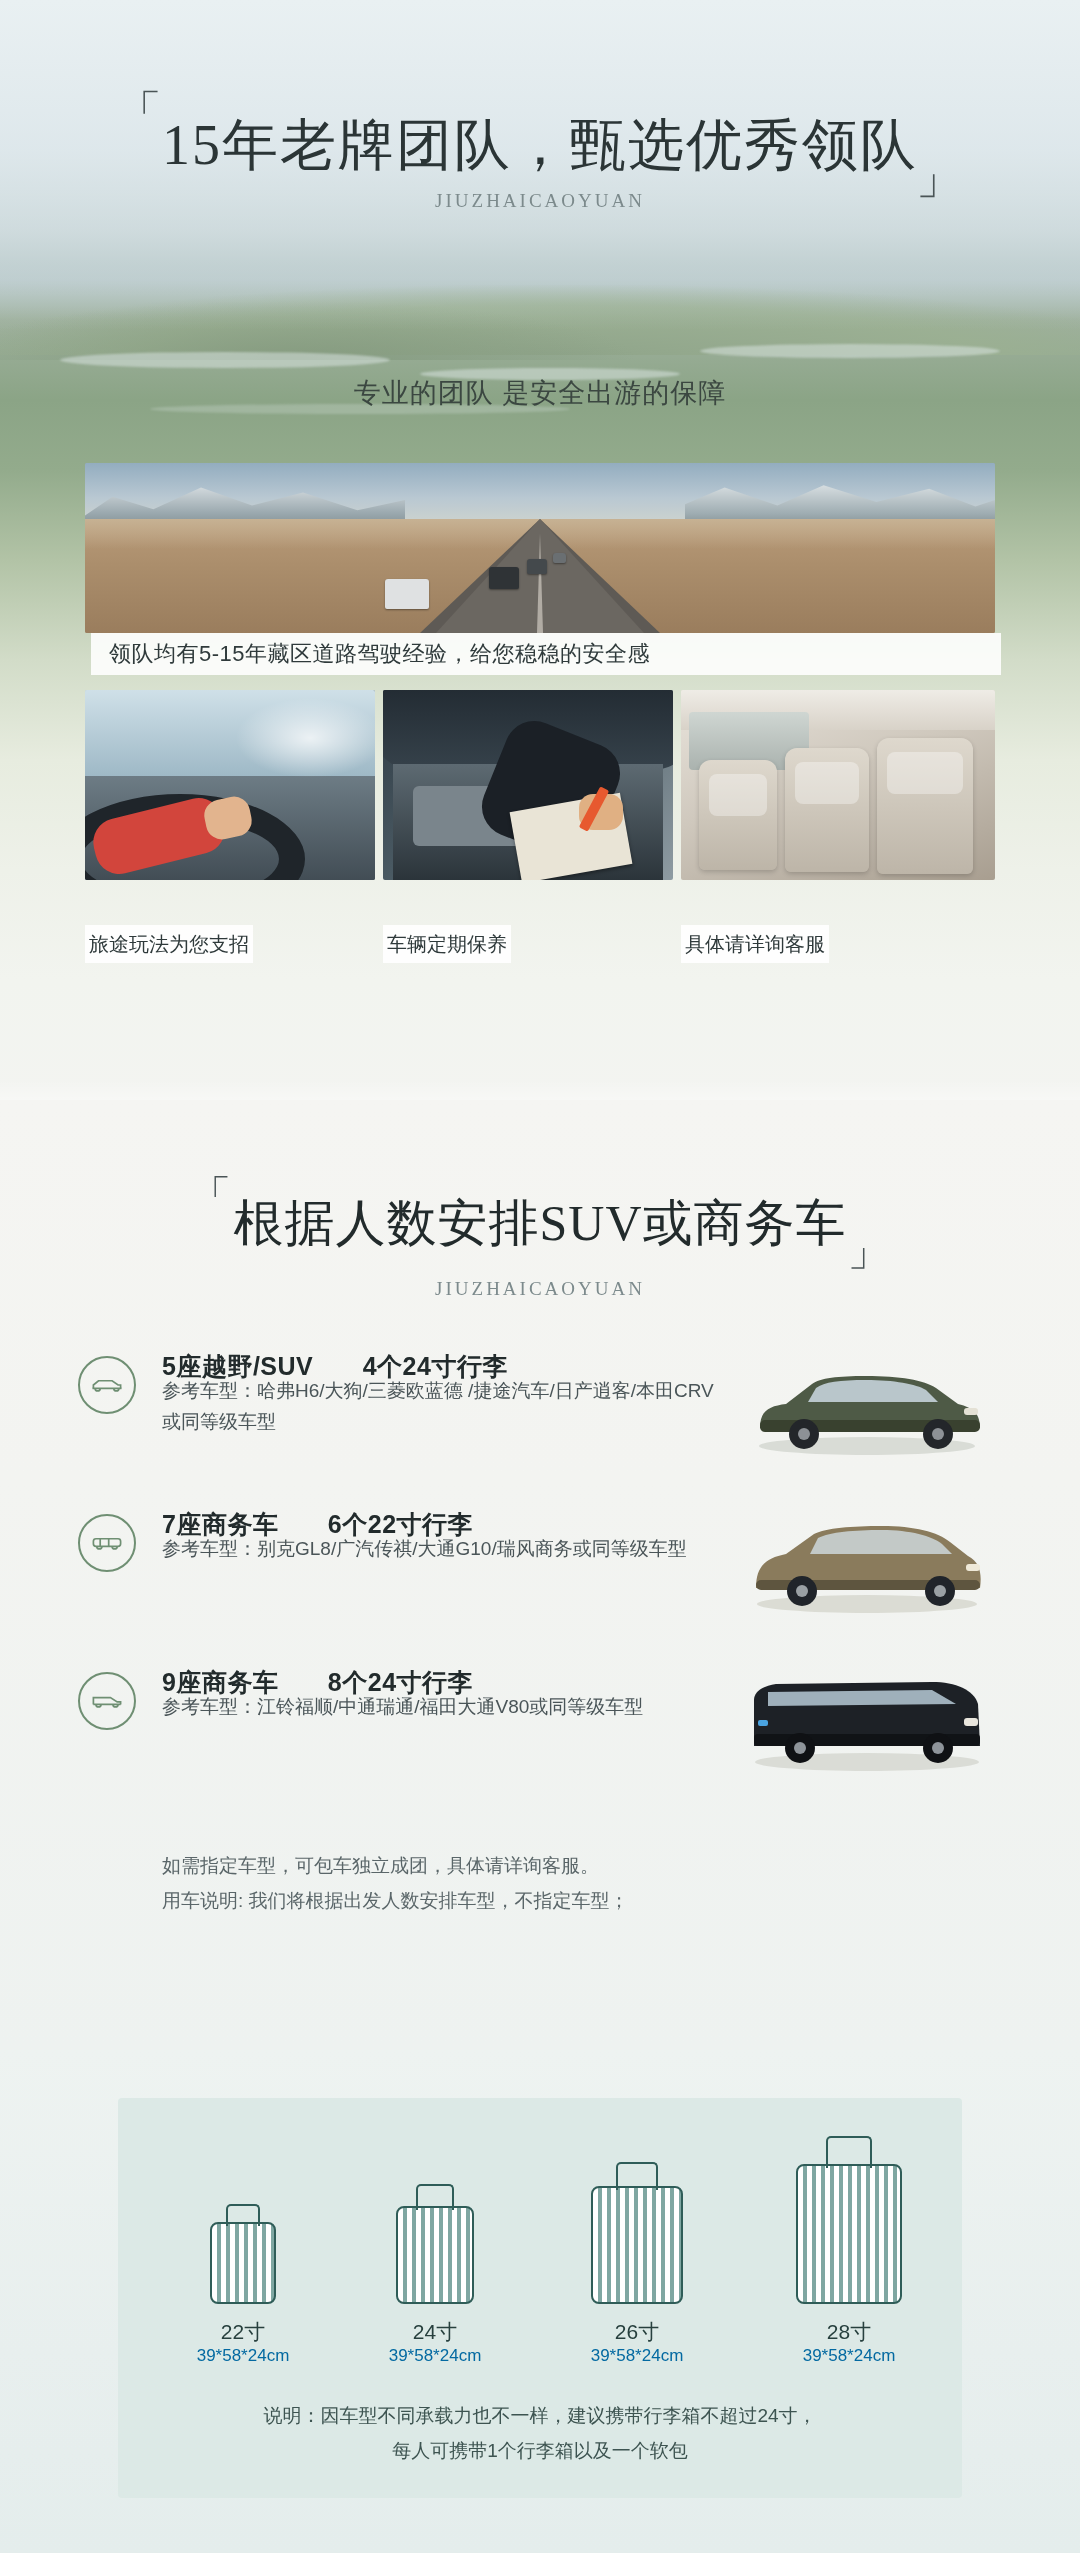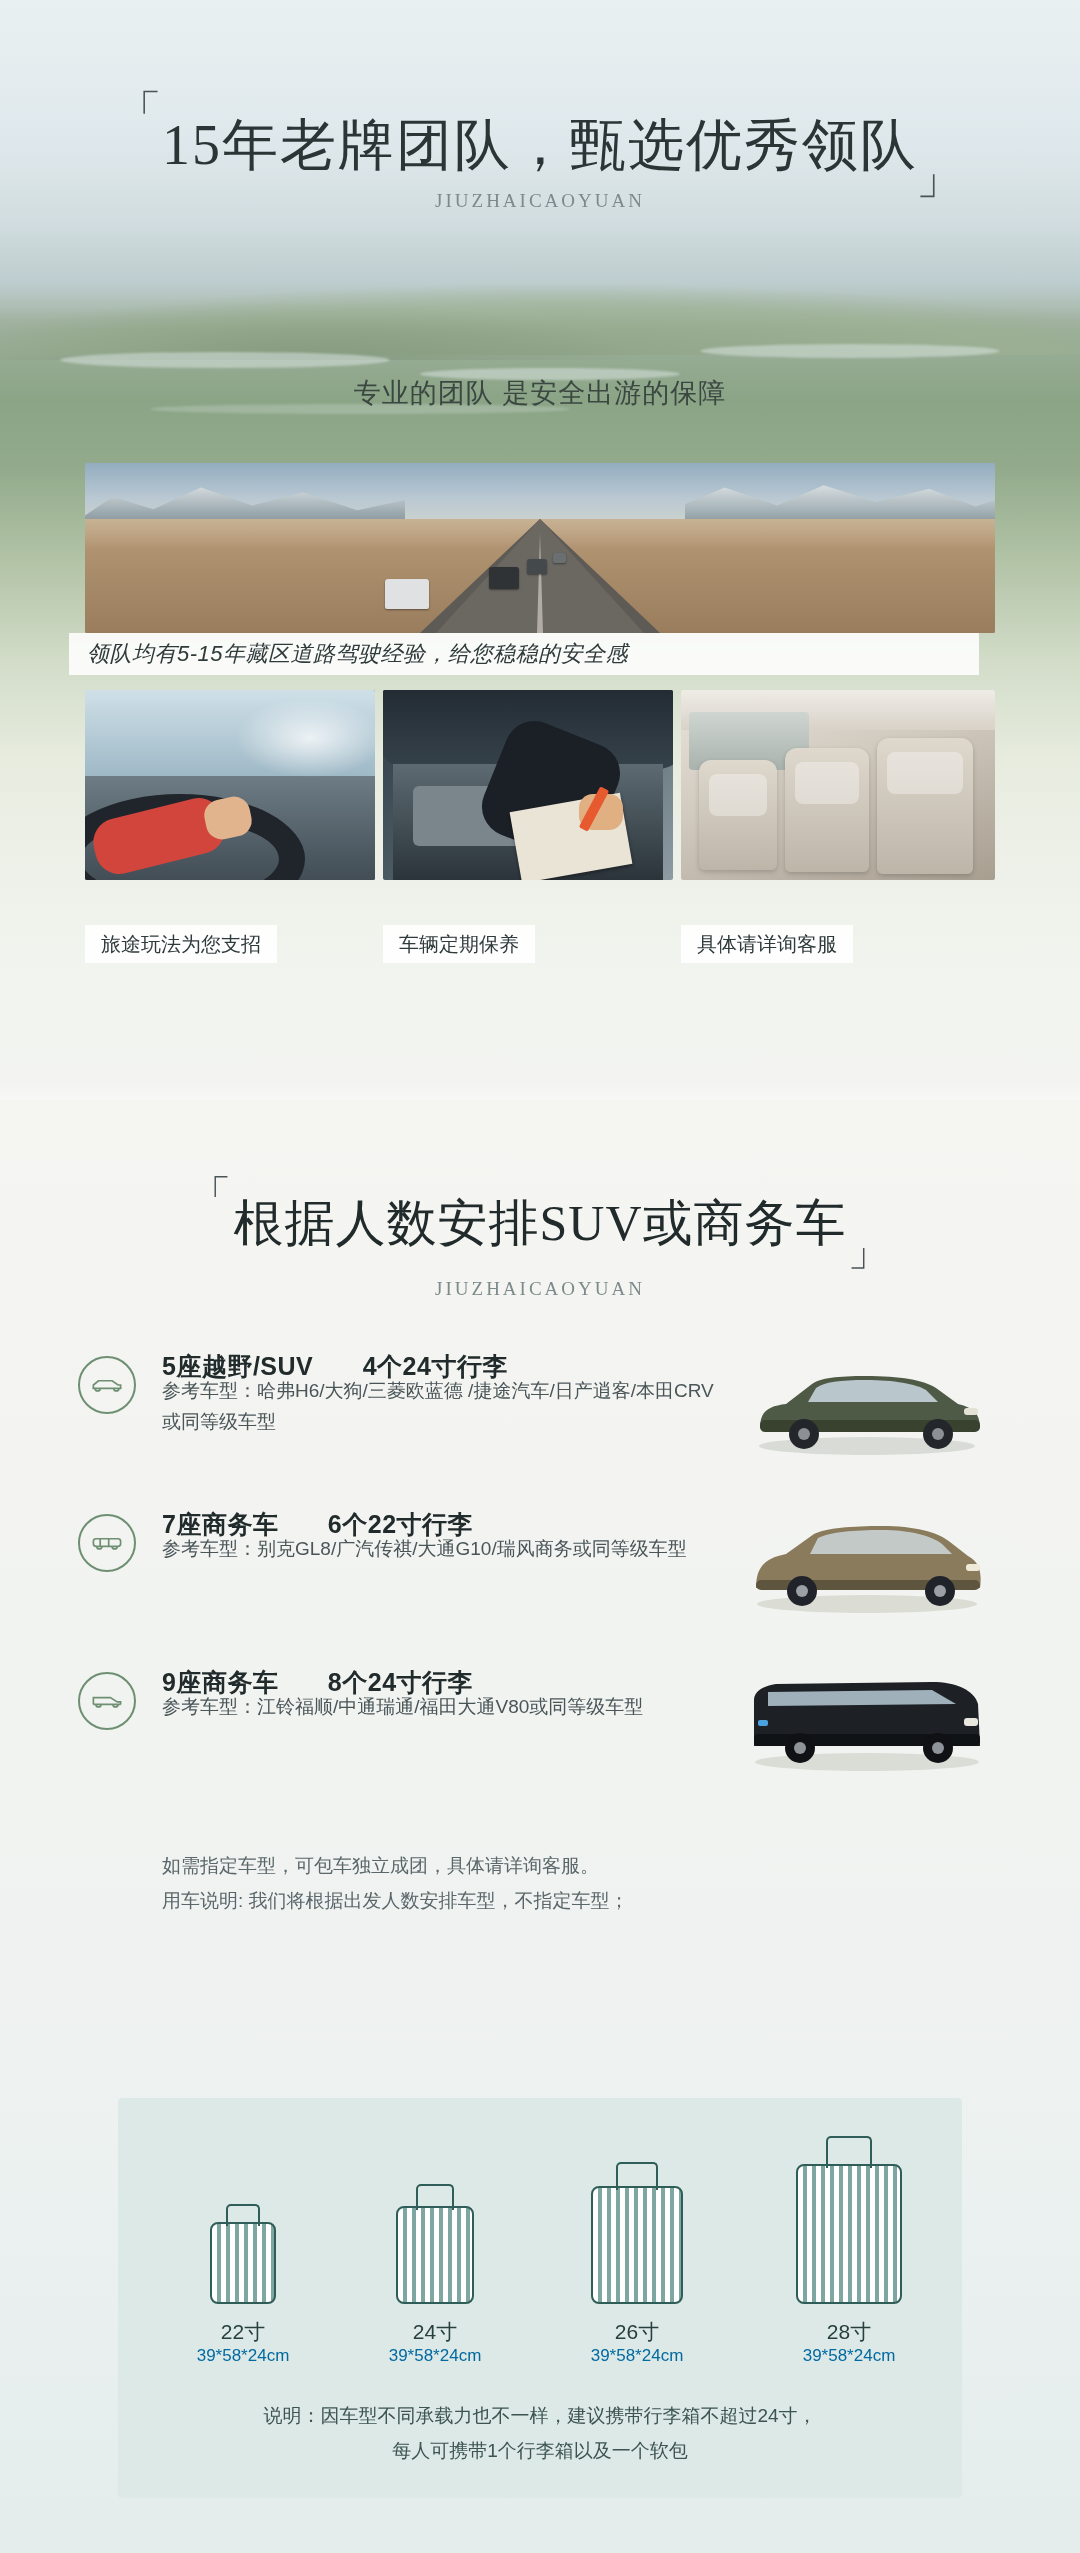--- a/index.html
+++ b/index.html
@@ -154,29 +154,28 @@
     position:absolute; border-radius:3px 3px 2px 2px;
     background:#e8e9ea; box-shadow: 0 1px 2px rgba(0,0,0,.4);
   }
   .pm-car.c1{ left:300px; top:116px; width:44px; height:30px; background:#dfe1e2;}
   .pm-car.c2{ left:404px; top:104px; width:30px; height:22px; background:#2f3336;}
   .pm-car.c3{ left:442px; top:96px; width:20px; height:15px; background:#44494c;}
   .pm-car.c4{ left:468px; top:90px; width:13px; height:10px; background:#6a6f72;}
 
   .cap-main {
     position: absolute;
-    left: 69px; top: 633px;
+    left: 91px; top: 633px;
     width: 910px; height: 42px;
     background: rgba(255,255,255,.88);
     color: #2f3a3b;
     font-size: 22px;
     line-height: 42px;
     padding-left: 18px;
     letter-spacing: .5px;
-    font-style: italic;
   }
 
   
   .photo-row { position: absolute; left: 85px; top: 690px; width: 910px; height: 190px; }
   .ph {
     position: absolute;
     top: 0; width: 290px; height: 190px;
     overflow: hidden;
     border-radius: 2px;
   }
@@ -210,21 +209,21 @@
   .s3{left:196px;top:48px;width:96px;height:136px;}
   .seat:after{content:"";position:absolute;left:10px;top:14px;right:10px;height:42px;background:rgba(255,255,255,.35);border-radius:8px;}
 
   .cap-s {
     position: absolute;
     background: rgba(255,255,255,.9);
     color: #2f3a3b;
     font-size: 20px;
     height: 38px;
     line-height: 38px;
-    padding: 0 16px;
+    padding: 0 4px;
     white-space: nowrap;
   }
   .cap-s1{ left: 85px;  top: 925px; }
   .cap-s2{ left: 383px; top: 925px; }
   .cap-s3{ left: 681px; top: 925px; }
 
   
   .band {
     position:absolute; left:0; top:1080px; width:1080px; height:46px;
     background: linear-gradient(to bottom, rgba(255,255,255,.0), rgba(255,255,255,.85));

